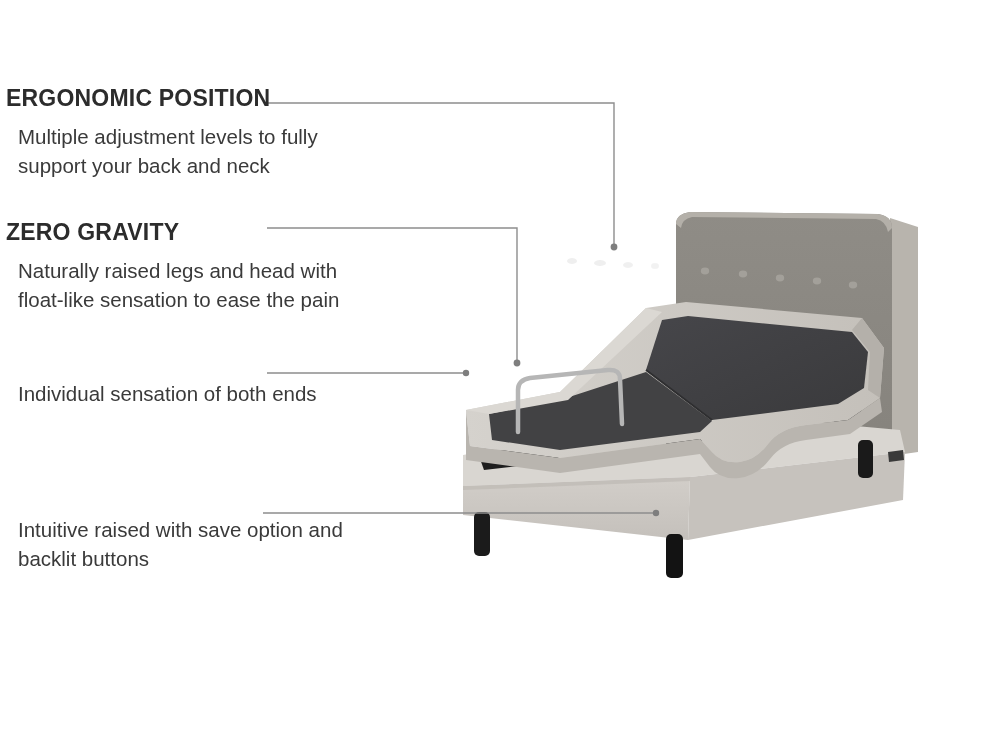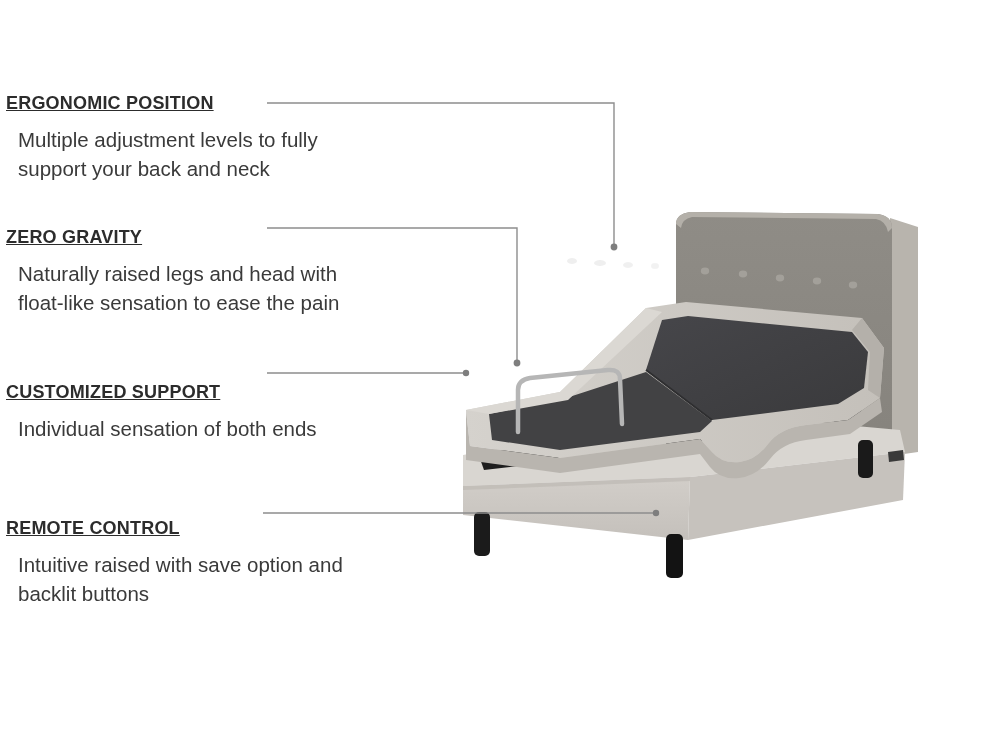--- a/index.html
+++ b/index.html
@@ -17,28 +17,27 @@
     background: #ffffff;
     overflow: hidden;
   }
   .feature {
     position: absolute;
     left: 6px;
     width: 420px;
   }
   .feature-title {
     font-family: "Liberation Sans", sans-serif;
-    font-size: 18px;
+    font-size: 23px;
     font-weight: 700;
     letter-spacing: 0.2px;
     color: #2c2c2c;
-    margin: 16px 0 9px 0;
+    margin: 8px 0 9px 0;
     line-height: 1.05;
     white-space: nowrap;
-    text-decoration: underline;
   }
   .feature-body {
     font-family: "Liberation Sans", sans-serif;
     font-size: 20.5px;
     font-weight: 400;
     color: #3a3a3a;
     margin: 12px;
     line-height: 1.42;
     max-width: 360px;
   }
@@ -194,22 +193,20 @@
     <h2 class="feature-title">ERGONOMIC POSITION</h2>
     <p class="feature-body">Multiple adjustment levels to fully support your back and neck</p>
   </div>
 
   <div class="feature" id="f2">
     <h2 class="feature-title">ZERO GRAVITY</h2>
     <p class="feature-body">Naturally raised legs and head with float-like sensation to ease the pain</p>
   </div>
 
   <div class="feature" id="f3">
-    <h2 class="feature-title">CUSTOMIZED SUPPORT</h2>
     <p class="feature-body">Individual sensation of both ends</p>
   </div>
 
   <div class="feature" id="f4">
-    <h2 class="feature-title">REMOTE CONTROL</h2>
     <p class="feature-body">Intuitive raised with save option and backlit buttons</p>
   </div>
 
 </div>
 
 </body></html>

